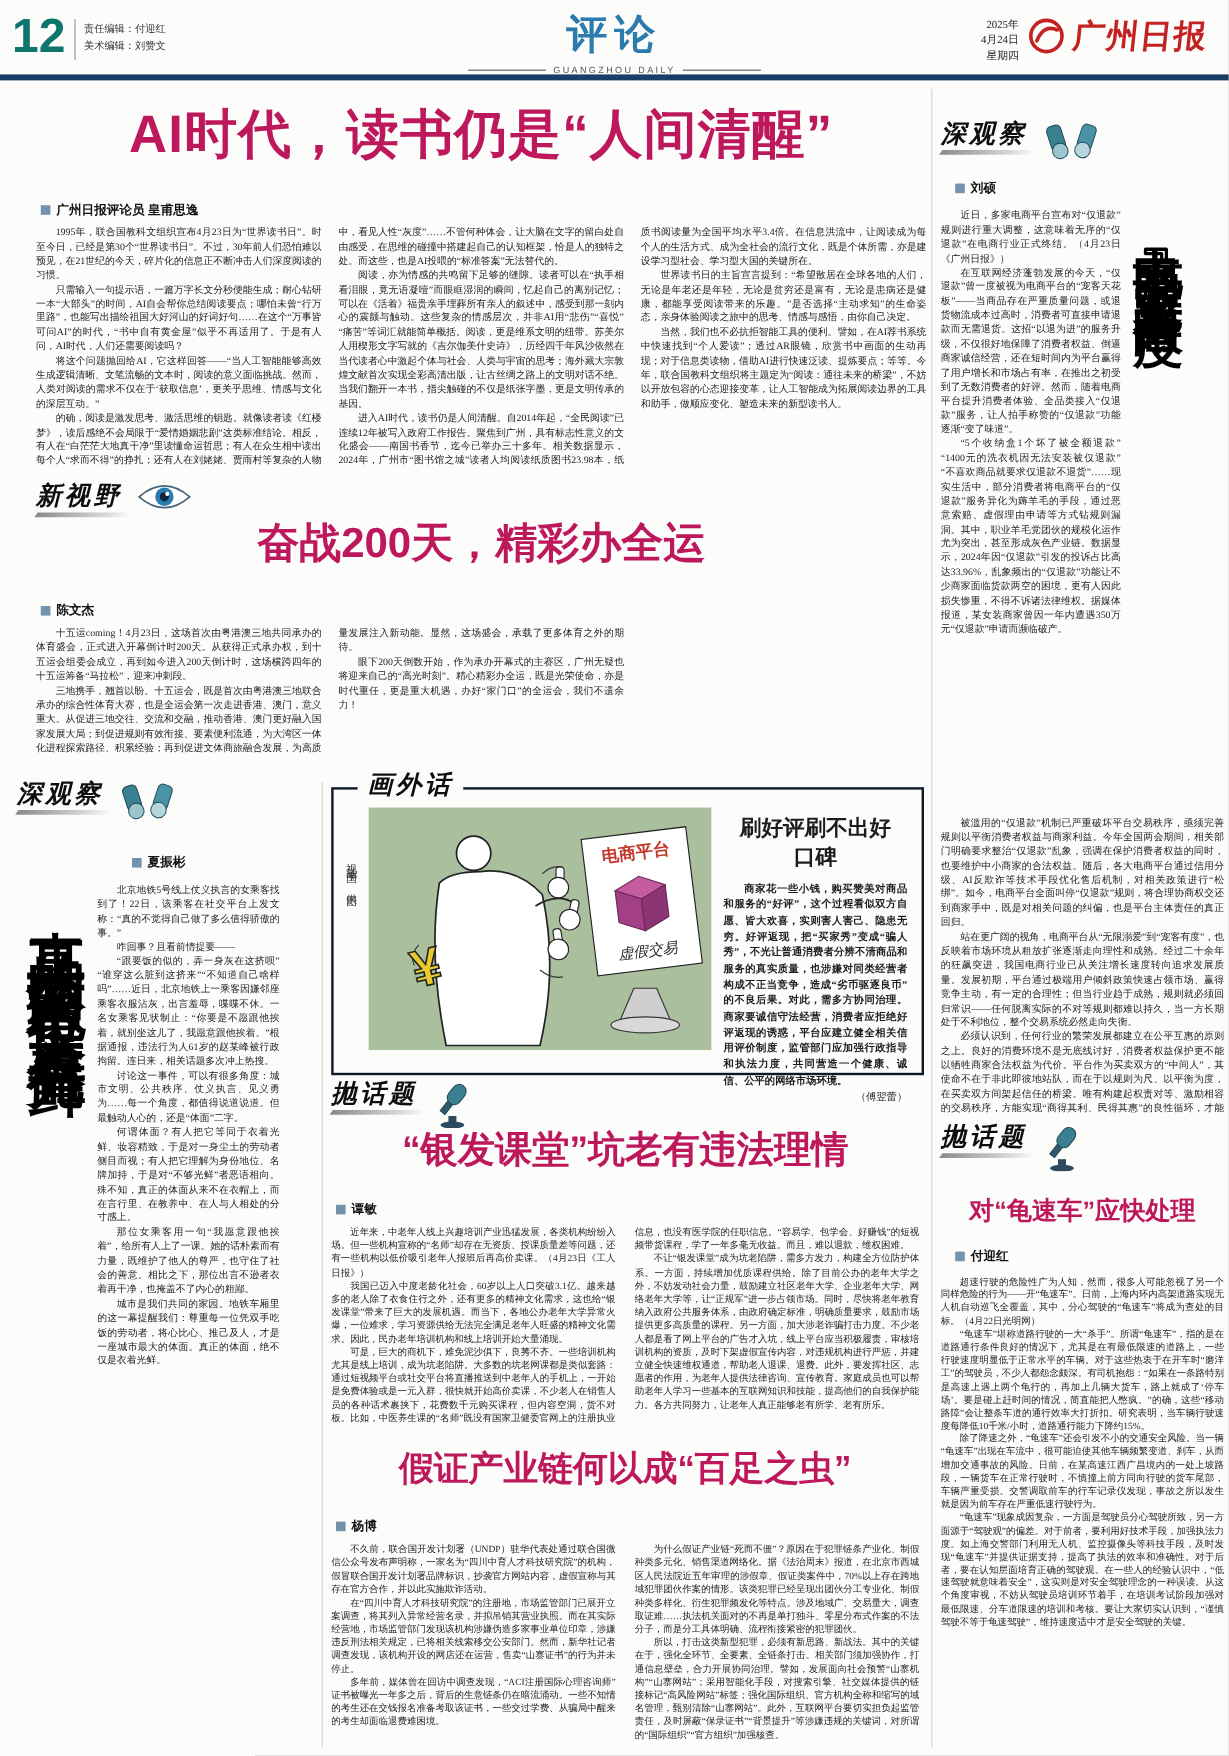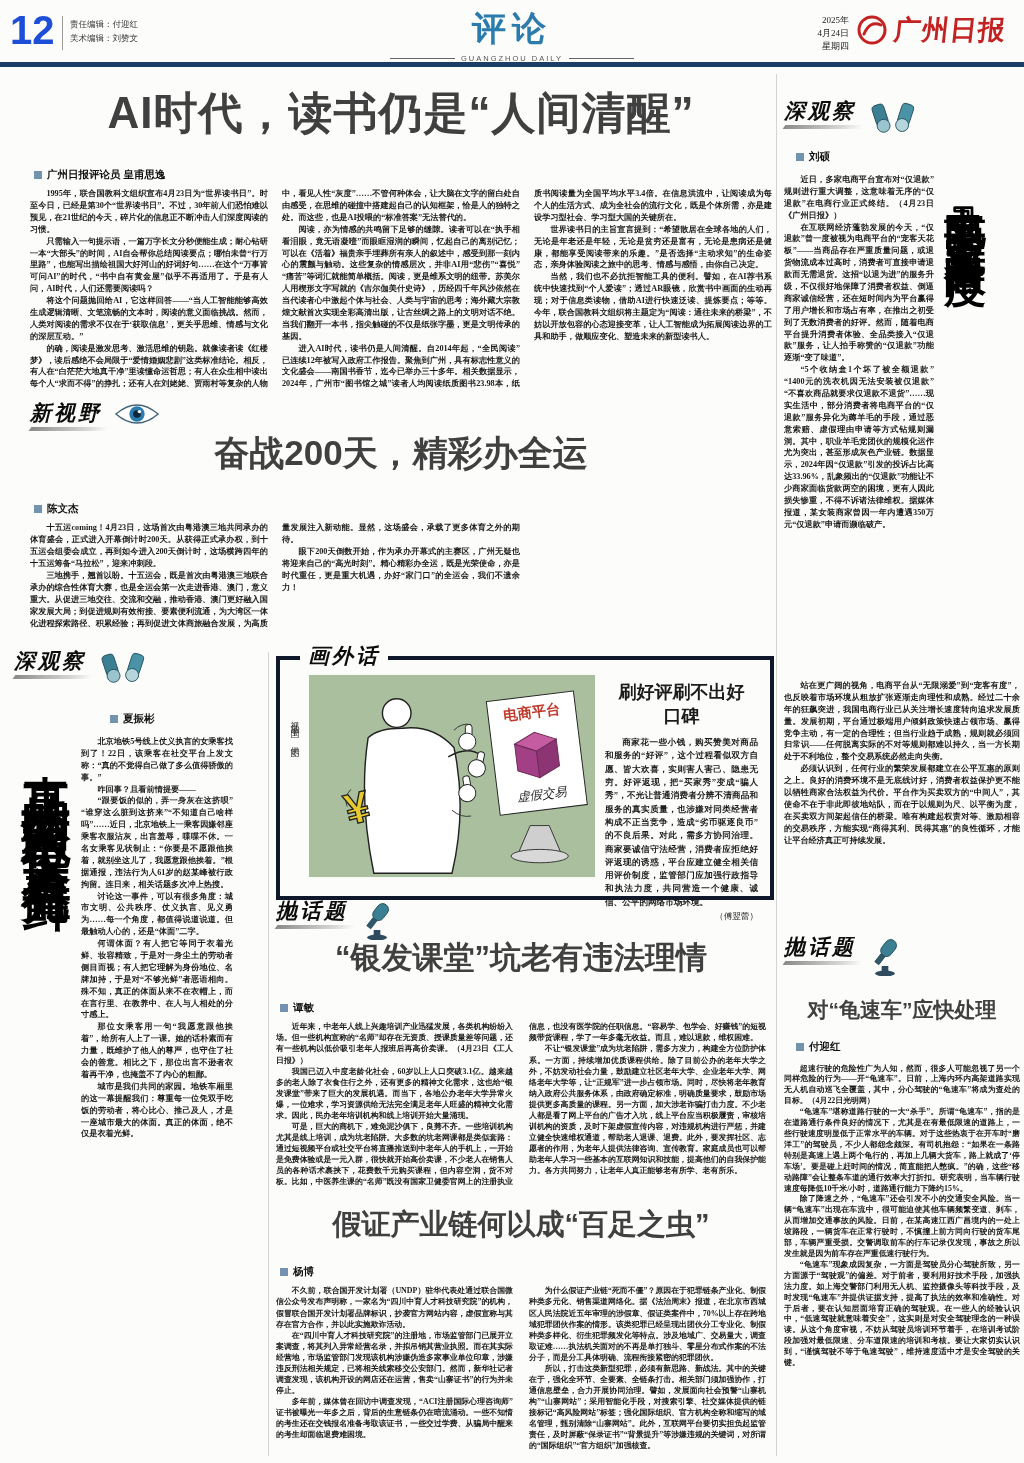--- a/index.html
+++ b/index.html
@@ -3,21 +3,21 @@
 <meta charset="utf-8">
 <style>
   html,body{margin:0;padding:0;}
   body{background:#888;}
   #page{position:relative;width:1024px;height:1463px;margin:0 auto;background:#fcfcfa;
         font-family:"Liberation Serif","DejaVu Serif",serif;color:#1c1c1c;overflow:hidden;}
 
   
   #header{position:absolute;left:0;top:6px;width:1024px;height:56px;}
   .pagenum{position:absolute;left:10px;top:4px;font-family:"Liberation Sans",sans-serif;
-           font-weight:900;font-size:40px;color:#1d4ed8;line-height:1;}
+           font-weight:900;font-size:40px;color:#0f766e;line-height:1;}
   .ed-div{position:absolute;left:62px;top:10px;width:1px;height:34px;background:#9a9a9a;}
   .editors{position:absolute;left:70px;top:12px;font-size:8.5px;line-height:1.6;color:#333;}
   .masthead-wrap{position:absolute;left:390px;top:0px;width:244px;text-align:center;}
   .masthead{position:relative;display:inline-block;font-weight:900;font-size:34px;
             color:#2b7cad;letter-spacing:6px;font-family:"Liberation Serif",serif;}
   .masthead .swoosh{position:absolute;left:-6px;bottom:2px;width:110%;height:7px;
             background:linear-gradient(90deg,#bcd8e8,#e3f0f7 70%,transparent);transform:skewX(-30deg);z-index:-1;}
   .gzd-line{margin-top:2px;display:flex;align-items:center;gap:6px;}
   .gzd-line .rule{flex:1;height:1px;background:#666;}
   .gzd-line .en{font-family:"Liberation Sans",sans-serif;font-size:7.5px;letter-spacing:2px;color:#555;}
@@ -29,23 +29,23 @@
 
   
   .label-row{display:flex;align-items:flex-start;gap:6px;}
   .label-cal{font-weight:900;font-style:italic;font-size:21px;letter-spacing:3px;color:#0d0d0d;
              font-family:"Liberation Serif",serif;line-height:1.1;}
   .label-swoosh{width:78px;height:4px;margin-top:2px;
              background:linear-gradient(90deg,#8a8a8a,#d9d9d9 75%,transparent);transform:skewX(-35deg);}
   .byline{display:flex;align-items:center;gap:5px;font-family:"Liberation Sans",sans-serif;
           font-weight:700;font-size:10.5px;color:#111;}
   .byline .sq{width:8px;height:8px;background:#7292ae;flex:0 0 auto;}
-  .headline{font-family:"Liberation Sans","DejaVu Sans",sans-serif;font-weight:900;color:#404040;
+  .headline{font-family:"Liberation Sans","DejaVu Sans",sans-serif;font-weight:900;color:#be185d;
             text-align:center;line-height:1.15;}
-  .bodytext{font-size:8.2px;line-height:1.45;text-align:justify;color:#1b1b1b;overflow:hidden;font-weight:bold;}
+  .bodytext{font-size:8.2px;line-height:1.45;text-align:justify;color:#1b1b1b;overflow:hidden;}
   .bodytext p{margin:0;text-indent:2em;}
   .cols3{column-count:3;column-gap:14px;column-fill:auto;}
   .cols2{column-count:2;column-gap:16px;column-fill:auto;}
   .vh{writing-mode:vertical-rl;text-orientation:upright;font-family:"Liberation Sans",sans-serif;
       font-weight:900;color:#000;line-height:1;}
   .vdiv{position:absolute;width:1px;background:#d4d4d4;}
 
   
   #main-art{position:absolute;left:30px;top:74px;width:742px;height:324px;}
   #main-art .headline{font-size:44px;letter-spacing:1px;margin-top:14px;}
@@ -67,21 +67,21 @@
   #sec-games .bodytext{height:130px;}
 
   
   #sec-dignity{position:absolute;left:14px;top:650px;width:250px;height:806px;}
   #sec-dignity .byline{margin:28px 0 10px 96px;}
   .dg-flex{display:flex;gap:10px;}
   .dg-vh{font-size:49px;letter-spacing:9px;height:706px;margin-left:8px;}
   .dg-body{width:152px;height:700px;}
 
   
-  #sec-cartoon{position:absolute;left:276px;top:656px;width:490px;height:236px;border:4px solid #0f172a;}
+  #sec-cartoon{position:absolute;left:276px;top:656px;width:490px;height:236px;border:2px solid #0f172a;}
   #sec-cartoon .box-label{position:absolute;top:-15px;left:20px;background:#fcfcfa;padding:0 8px;}
   .ct-inner{display:flex;height:214px;margin-top:14px;padding:0 8px;gap:8px;}
   .ct-credit{writing-mode:vertical-rl;text-orientation:upright;font-size:9px;color:#333;letter-spacing:3px;padding-top:40px;}
   .ct-right{flex:1;padding:2px 4px 0 2px;}
   .ct-title{font-family:"Liberation Sans",sans-serif;font-weight:700;font-size:18px;text-align:center;margin:4px 12px 8px;}
   .ct-body{font-size:8.6px;line-height:1.55;text-align:justify;}
   .ct-body p{margin:0;text-indent:2em;font-weight:bold;}
   .ct-sign{text-align:right;font-size:8.6px;margin-top:2px;}
 
   
@@ -181,20 +181,21 @@
     </div>
     <div class="ec-flex">
       <div class="bodytext ec-side">
           <p>近日，多家电商平台宣布对“仅退款”规则进行重大调整，这意味着无序的“仅退款”在电商行业正式终结。（4月23日《广州日报》）</p>
           <p>在互联网经济蓬勃发展的今天，“仅退款”曾一度被视为电商平台的“宠客天花板”——当商品存在严重质量问题，或退货物流成本过高时，消费者可直接申请退款而无需退货。这招“以退为进”的服务升级，不仅很好地保障了消费者权益、倒逼商家诚信经营，还在短时间内为平台赢得了用户增长和市场占有率，在推出之初受到了无数消费者的好评。然而，随着电商平台提升消费者体验、全品类接入“仅退款”服务，让人拍手称赞的“仅退款”功能逐渐“变了味道”。</p>
           <p>“5个收纳盒1个坏了被全额退款”“1400元的洗衣机因无法安装被仅退款”“不喜欢商品就要求仅退款不退货”……现实生活中，部分消费者将电商平台的“仅退款”服务异化为薅羊毛的手段，通过恶意索赔、虚假理由申请等方式钻规则漏洞。其中，职业羊毛党团伙的规模化运作尤为突出，甚至形成灰色产业链。数据显示，2024年因“仅退款”引发的投诉占比高达33.96%，乱象频出的“仅退款”功能让不少商家面临货款两空的困境，更有人因此损失惨重，不得不诉诸法律维权。据媒体报道，某女装商家曾因一年内遭遇350万元“仅退款”申请而濒临破产。</p>
         </div>
       <div class="vh ec-vh">电商平台『宠客』当有限度</div>
     </div>
     <div class="bodytext ec-bottom">
+        <p>被滥用的“仅退款”机制已严重破坏平台交易秩序，亟须完善规则以平衡消费者权益与商家利益。今年全国两会期间，相关部门明确要求整治“仅退款”乱象，强调在保护消费者权益的同时，也要维护中小商家的合法权益。随后，各大电商平台通过信用分级、AI反欺诈等技术手段优化售后机制，对相关政策进行“松绑”。如今，电商平台全面叫停“仅退款”规则，将合理协商权交还到商家手中，既是对相关问题的纠偏，也是平台主体责任的真正回归。</p>
         <p>站在更广阔的视角，电商平台从“无限溺爱”到“宠客有度”，也反映着市场环境从粗放扩张逐渐走向理性和成熟。经过二十余年的狂飙突进，我国电商行业已从关注增长速度转向追求发展质量。发展初期，平台通过极端用户倾斜政策快速占领市场、赢得竞争主动，有一定的合理性；但当行业趋于成熟，规则就必须回归常识——任何脱离实际的不对等规则都难以持久，当一方长期处于不利地位，整个交易系统必然走向失衡。</p>
         <p>必须认识到，任何行业的繁荣发展都建立在公平互惠的原则之上。良好的消费环境不是无底线讨好，消费者权益保护更不能以牺牲商家合法权益为代价。平台作为买卖双方的“中间人”，其使命不在于非此即彼地站队，而在于以规则为尺、以平衡为度，在买卖双方间架起信任的桥梁。唯有构建起权责对等、激励相容的交易秩序，方能实现“商得其利、民得其惠”的良性循环，才能让平台经济真正可持续发展。</p>
       </div>
   </section>
 
   <section id="sec-games">
     <div class="label-row">
       <div>
         <div class="label-cal">新视野</div>
         <div class="label-swoosh"></div>

